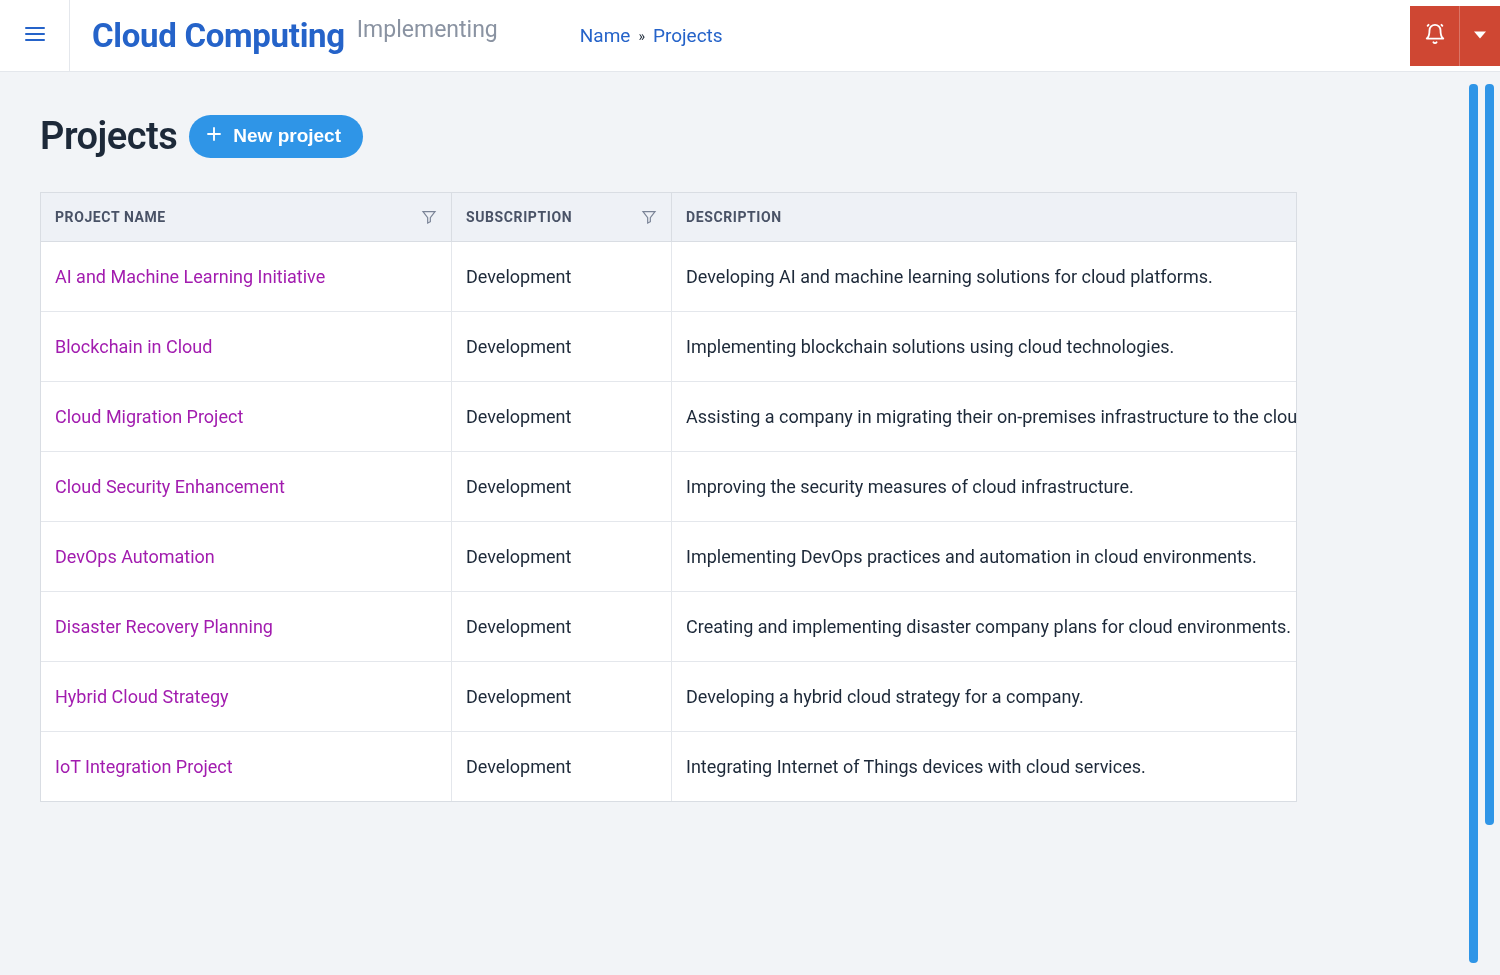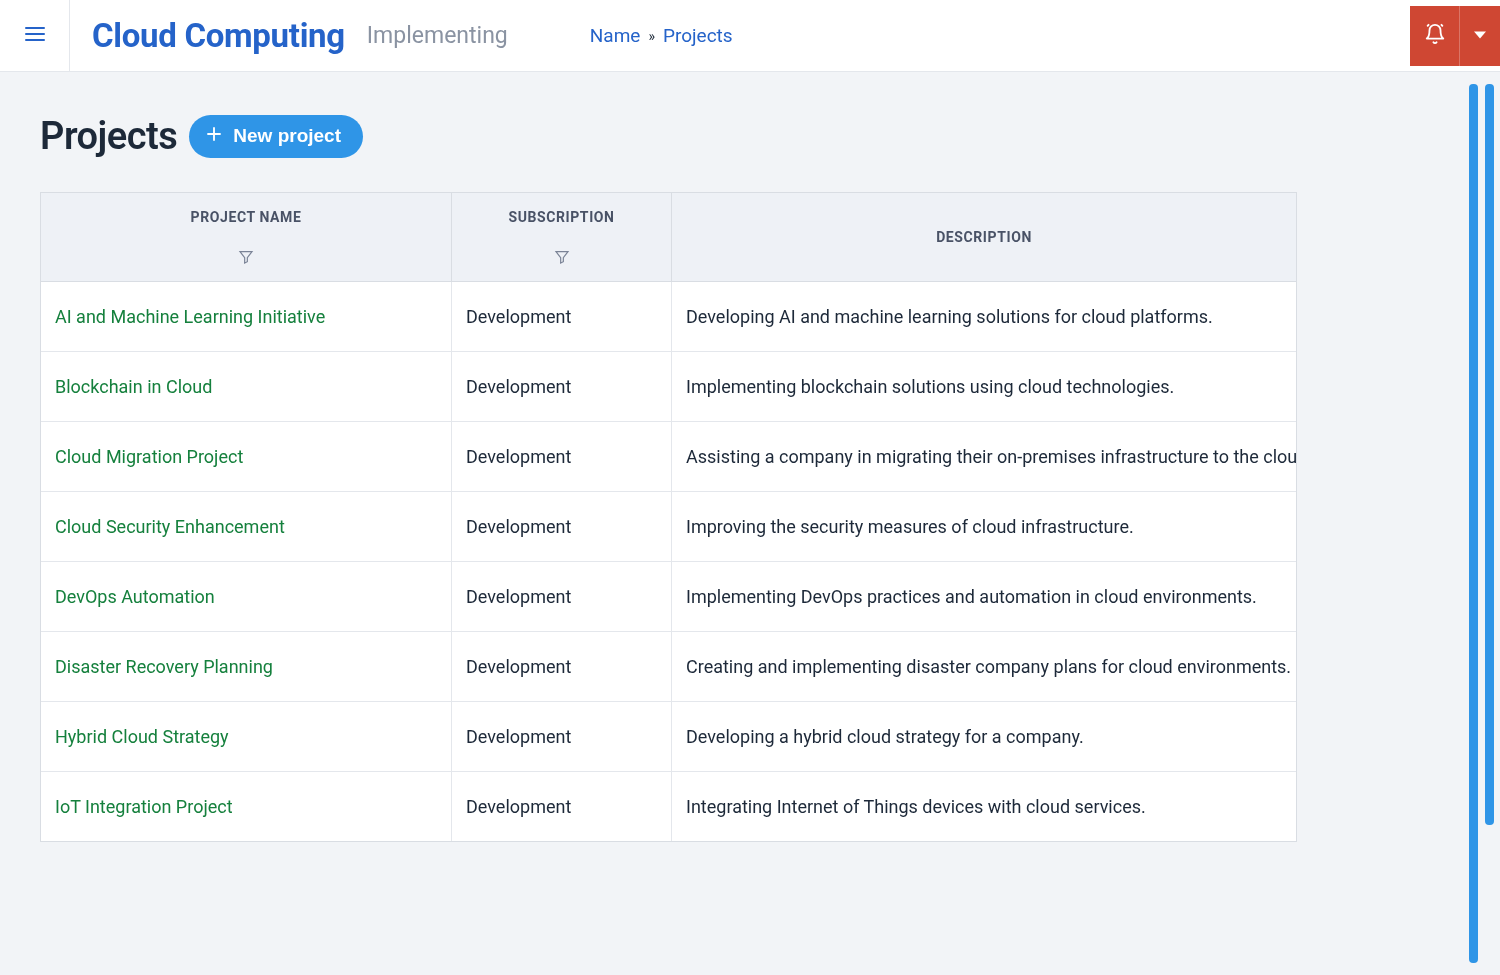--- a/index.html
+++ b/index.html
@@ -21,21 +21,21 @@
       display: flex; align-items: center; justify-content: center;
       border-right: 1px solid #e4e7ec;
       height: 100%;
     }
     .hamburger {
       width: 36px; height: 36px;
       display: flex; align-items: center; justify-content: center;
       cursor: pointer;
     }
     .hamburger svg { width: 24px; height: 24px; stroke: #2563c9; }
-    .brand-block { display: flex; align-items: center; gap: 22px; padding-left: 22px; }
+    .brand-block { display: flex; align-items: flex-start; gap: 12px; padding-left: 22px; }
     .brand-title { font-size: 33px; font-weight: 700; color: #2563c9; letter-spacing: -0.3px; }
     .brand-subtitle { font-size: 23px; color: #8a93a2; font-weight: 400; }
     .breadcrumb { display: flex; align-items: center; gap: 8px; margin-left: 82px; font-size: 19px; }
     .breadcrumb a { color: #2563c9; text-decoration: none; cursor: pointer; }
     .breadcrumb .sep { color: #1d2939; font-size: 14px; }
     .topbar-right { margin-left: auto; display: flex; align-items: stretch; height: 60px; }
     .alert-btn {
       width: 50px; height: 60px;
       background: #cf4733;
       display: flex; align-items: center; justify-content: center;
@@ -68,38 +68,38 @@
       background: #eef1f6;
       color: #495266;
       text-transform: uppercase;
       font-size: 14px;
       letter-spacing: 0.6px;
       font-weight: 700;
       padding: 16px 14px;
       border-bottom: 1px solid #d9dde3;
     }
     table.projects thead th + th { border-left: 1px solid #d9dde3; }
-    .th-inner { display: flex; align-items: center; justify-content: space-between; gap: 24px; flex-direction: column; }
+    .th-inner { display: flex; align-items: center; justify-content: space-between; gap: 4px; }
     .filter-icon { width: 16px; height: 16px; display: inline-flex; }
     .filter-icon svg { width: 16px; height: 16px; stroke: #7b8497; fill: none; }
     col.pname { width: 410px; }
     col.sub  { width: 220px; }
     col.desc { width: 625px; }
     table.projects tbody td {
       padding: 24px 14px;
       border-top: 1px solid #e4e7ec;
       font-size: 18px;
       color: #1d2939;
       white-space: nowrap;
       overflow: hidden;
       text-overflow: clip;
     }
     table.projects tbody tr:first-child td { border-top: none; }
     table.projects tbody td + td { border-left: 1px solid #e4e7ec; }
-    table.projects tbody td.name a { color: #15803d; text-decoration: none; }
+    table.projects tbody td.name a { color: #a21caf; text-decoration: none; }
     .rail { position: absolute; top: 12px; bottom: 12px; width: 9px; background: #2f95e7; border-radius: 4px; }
     .rail.r1 { right: 6px; bottom: 150px; }
     .rail.r2 { right: 22px; }
   </style>
 </head>
 <body>
 
 <div class="topbar">
   <div class="hamburger-wrap">
     <div class="hamburger">

